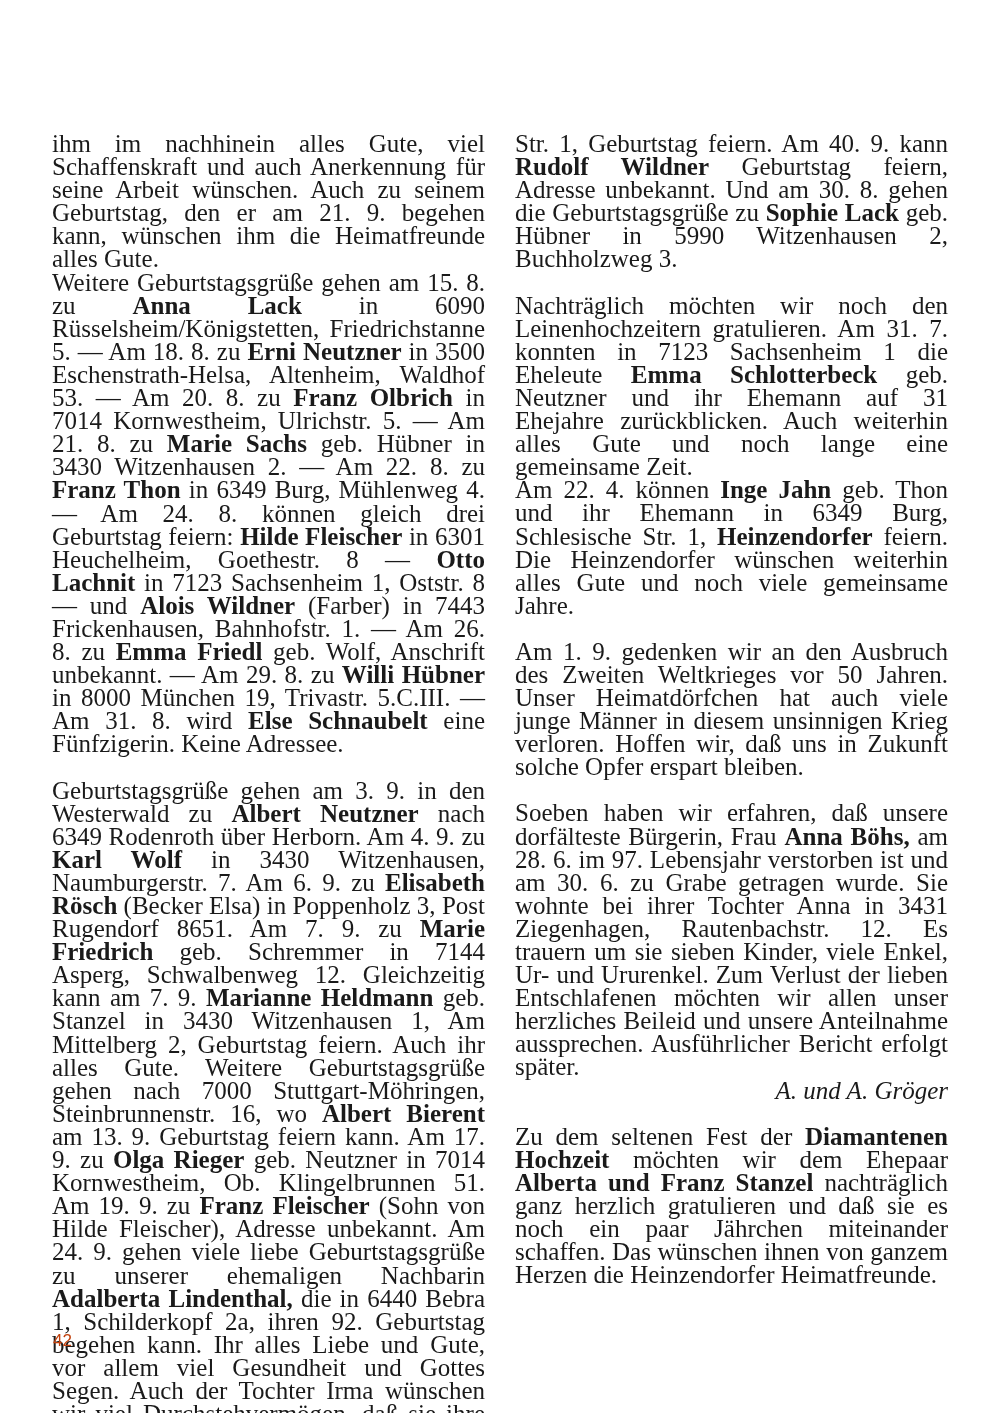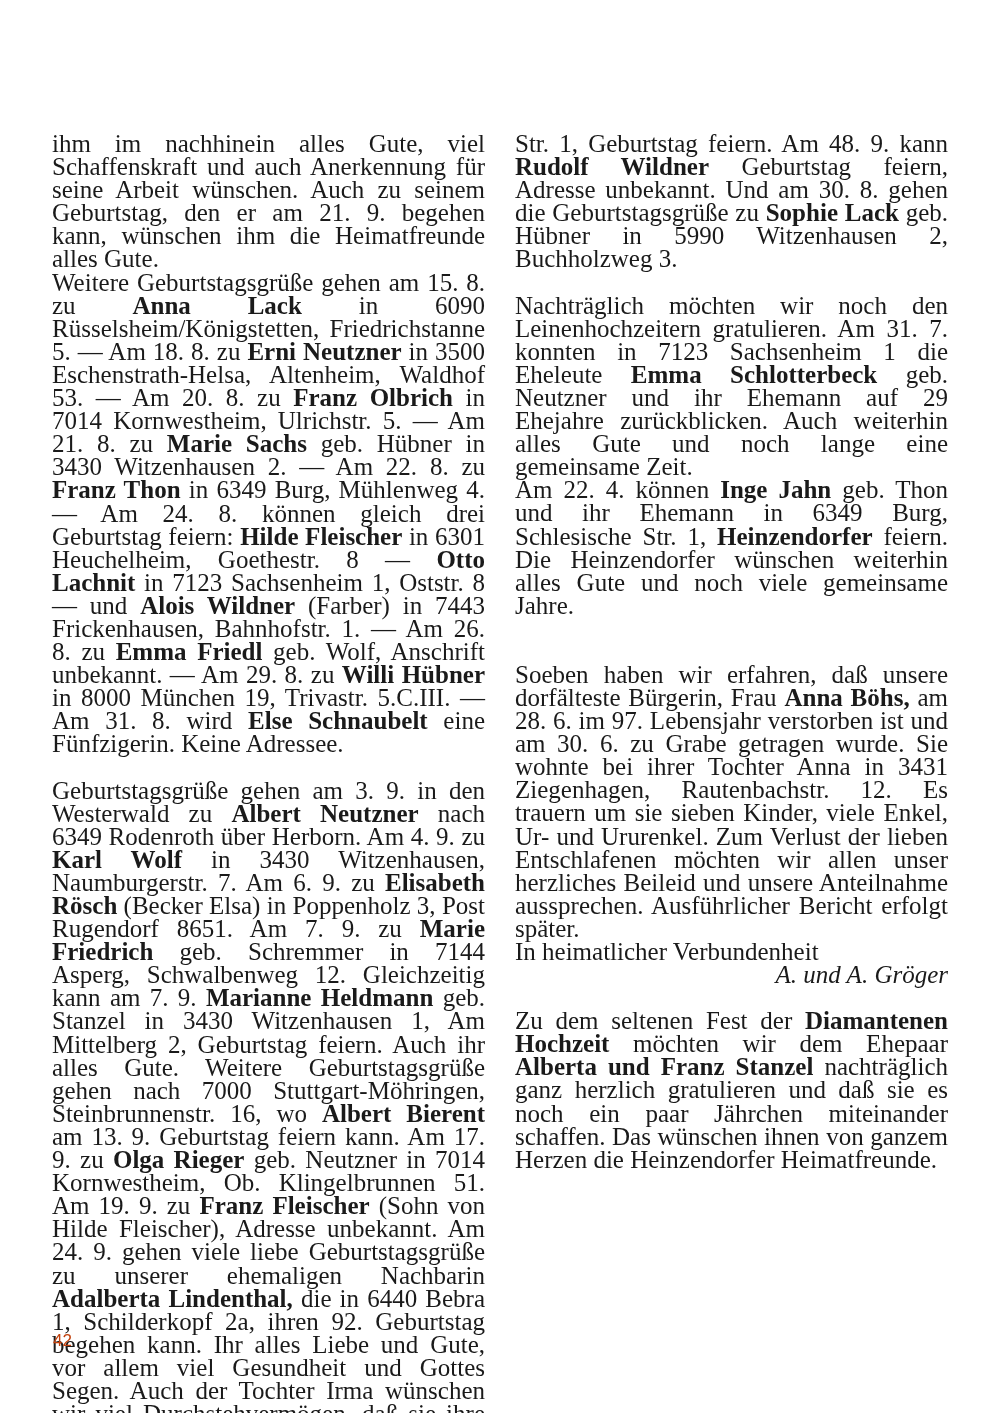--- a/index.html
+++ b/index.html
@@ -29,27 +29,27 @@
 
 <div class="page">
   <div class="col col-left">
       <p class="para"><span class="seg">ihm im nachhinein alles Gute, viel Schaffenskraft und auch Anerkennung für seine Arbeit wünschen. Auch zu seinem Geburtstag, den er am 21. 9. begehen kann, wünschen ihm die Heimatfreunde alles Gute.</span></p>
       <p class="para"><span class="seg">Weitere Geburtstagsgrüße gehen am 15. 8. zu </span><b class="seg">Anna Lack</b><span class="seg"> in 6090 Rüsselsheim/Königstetten, Friedrichstanne 5. — Am 18. 8. zu </span><b class="seg">Erni Neutzner</b><span class="seg"> in 3500 Eschenstrath-Helsa, Altenheim, Waldhof 53. — Am 20. 8. zu </span><b class="seg">Franz Olbrich</b><span class="seg"> in 7014 Kornwestheim, Ulrichstr. 5. — Am 21. 8. zu </span><b class="seg">Marie Sachs</b><span class="seg"> geb. Hübner in 3430 Witzenhausen 2. — Am 22. 8. zu </span><b class="seg">Franz Thon</b><span class="seg"> in 6349 Burg, Mühlenweg 4. — Am 24. 8. können gleich drei Geburtstag feiern: </span><b class="seg">Hilde Fleischer</b><span class="seg"> in 6301 Heuchelheim, Goethestr. 8 — </span><b class="seg">Otto Lachnit</b><span class="seg"> in 7123 Sachsenheim 1, Oststr. 8 — und </span><b class="seg">Alois Wildner</b><span class="seg"> (Farber) in 7443 Frickenhausen, Bahnhofstr. 1. — Am 26. 8. zu </span><b class="seg">Emma Friedl</b><span class="seg"> geb. Wolf, Anschrift unbekannt. — Am 29. 8. zu </span><b class="seg">Willi Hübner</b><span class="seg"> in 8000 München 19, Trivastr. 5.C.III. — Am 31. 8. wird </span><b class="seg">Else Schnaubelt</b><span class="seg"> eine Fünfzigerin. Keine Adressee.</span></p>
       <div class="gap"></div>
       <p class="para"><span class="seg">Geburtstagsgrüße gehen am 3. 9. in den Westerwald zu </span><b class="seg">Albert Neutzner</b><span class="seg"> nach 6349 Rodenroth über Herborn. Am 4. 9. zu </span><b class="seg">Karl Wolf</b><span class="seg"> in 3430 Witzenhausen, Naumburgerstr. 7. Am 6. 9. zu </span><b class="seg">Elisabeth Rösch</b><span class="seg"> (Becker Elsa) in Poppenholz 3, Post Rugendorf 8651. Am 7. 9. zu </span><b class="seg">Marie Friedrich</b><span class="seg"> geb. Schremmer in 7144 Asperg, Schwalbenweg 12. Gleichzeitig kann am 7. 9. </span><b class="seg">Marianne Heldmann</b><span class="seg"> geb. Stanzel in 3430 Witzenhausen 1, Am Mittelberg 2, Geburtstag feiern. Auch ihr alles Gute. Weitere Geburtstagsgrüße gehen nach 7000 Stuttgart-Möhringen, Steinbrunnenstr. 16, wo </span><b class="seg">Albert Bierent</b><span class="seg"> am 13. 9. Geburtstag feiern kann. Am 17. 9. zu </span><b class="seg">Olga Rieger</b><span class="seg"> geb. Neutzner in 7014 Kornwestheim, Ob. Klingelbrunnen 51. Am 19. 9. zu </span><b class="seg">Franz Fleischer</b><span class="seg"> (Sohn von Hilde Fleischer), Adresse unbekannt. Am 24. 9. gehen viele liebe Geburtstagsgrüße zu unserer ehemaligen Nachbarin </span><b class="seg">Adalberta Lindenthal,</b><span class="seg"> die in 6440 Bebra 1, Schilderkopf 2a, ihren 92. Geburtstag begehen kann. Ihr alles Liebe und Gute, vor allem viel Gesundheit und Gottes Segen. Auch der Tochter Irma wünschen wir viel Durchstehvermögen, daß sie ihre Mutter noch lange pflegen kann. Am 25. 9. kann </span><b class="seg">Charlotte Neri</b><span class="seg"> geb. Lindenthal in 7990 Friedrichshafen, Königsberger</span></p>
     </div>
   <div class="col col-right">
     <div>
-        <p class="para"><span class="seg">Str. 1, Geburtstag feiern. Am 48. 9. kann </span><b class="seg">Rudolf Wildner</b><span class="seg"> Geburtstag feiern, Adresse unbekannt. Und am 30. 8. gehen die Geburtstagsgrüße zu </span><b class="seg">Sophie Lack</b><span class="seg"> geb. Hübner in 5990 Witzenhausen 2, Buchholzweg 3.</span></p>
+        <p class="para"><span class="seg">Str. 1, Geburtstag feiern. Am 40. 9. kann </span><b class="seg">Rudolf Wildner</b><span class="seg"> Geburtstag feiern, Adresse unbekannt. Und am 30. 8. gehen die Geburtstagsgrüße zu </span><b class="seg">Sophie Lack</b><span class="seg"> geb. Hübner in 5990 Witzenhausen 2, Buchholzweg 3.</span></p>
         <div class="gap"></div>
-        <p class="para"><span class="seg">Nachträglich möchten wir noch den Leinenhochzeitern gratulieren. Am 31. 7. konnten in 7123 Sachsenheim 1 die Eheleute </span><b class="seg">Emma Schlotterbeck</b><span class="seg"> geb. Neutzner und ihr Ehemann auf 29 Ehejahre zurückblicken. Auch weiterhin alles Gute und noch lange eine gemeinsame Zeit.</span></p>
+        <p class="para"><span class="seg">Nachträglich möchten wir noch den Leinenhochzeitern gratulieren. Am 31. 7. konnten in 7123 Sachsenheim 1 die Eheleute </span><b class="seg">Emma Schlotterbeck</b><span class="seg"> geb. Neutzner und ihr Ehemann auf 31 Ehejahre zurückblicken. Auch weiterhin alles Gute und noch lange eine gemeinsame Zeit.</span></p>
         <p class="para"><span class="seg">Am 22. 4. können </span><b class="seg">Inge Jahn</b><span class="seg"> geb. Thon und ihr Ehemann in 6349 Burg, Schlesische Str. 1, </span><b class="seg">Heinzendorfer</b><span class="seg"> feiern. Die Heinzendorfer wünschen weiterhin alles Gute und noch viele gemeinsame Jahre.</span></p>
         <div class="gap"></div>
+        <p class="para"><span class="seg">Am 1. 9. gedenken wir an den Ausbruch des Zweiten Weltkrieges vor 50 Jahren. Unser Heimatdörfchen hat auch viele junge Männer in diesem unsinnigen Krieg verloren. Hoffen wir, daß uns in Zukunft solche Opfer erspart bleiben.</span></p>
         <div class="gap"></div>
         <p class="para"><span class="seg">Soeben haben wir erfahren, daß unsere dorfälteste Bürgerin, Frau </span><b class="seg">Anna Böhs,</b><span class="seg"> am 28. 6. im 97. Lebensjahr verstorben ist und am 30. 6. zu Grabe getragen wurde. Sie wohnte bei ihrer Tochter Anna in 3431 Ziegenhagen, Rautenbachstr. 12. Es trauern um sie sieben Kinder, viele Enkel, Ur- und Ururenkel. Zum Verlust der lieben Entschlafenen möchten wir allen unser herzliches Beileid und unsere Anteilnahme aussprechen. Ausführlicher Bericht erfolgt später.</span></p>
-        <p class="para"><span class="seg">In heimatlicher Verbundenheit</span></p>
       </div>
     <p class="sig">A. und A. Gröger</p>
     <div class="gap"></div>
     <p class="para"><span class="seg">Zu dem seltenen Fest der </span><b class="seg">Diamantenen Hochzeit</b><span class="seg"> möchten wir dem Ehepaar </span><b class="seg">Alberta und Franz Stanzel</b><span class="seg"> nachträglich ganz herzlich gratulieren und daß sie es noch ein paar Jährchen miteinander schaffen. Das wünschen ihnen von ganzem Herzen die Heinzendorfer Heimatfreunde.</span></p>
   </div>
   <div class="page-num">42</div>
 </div>
 
 </body></html>

